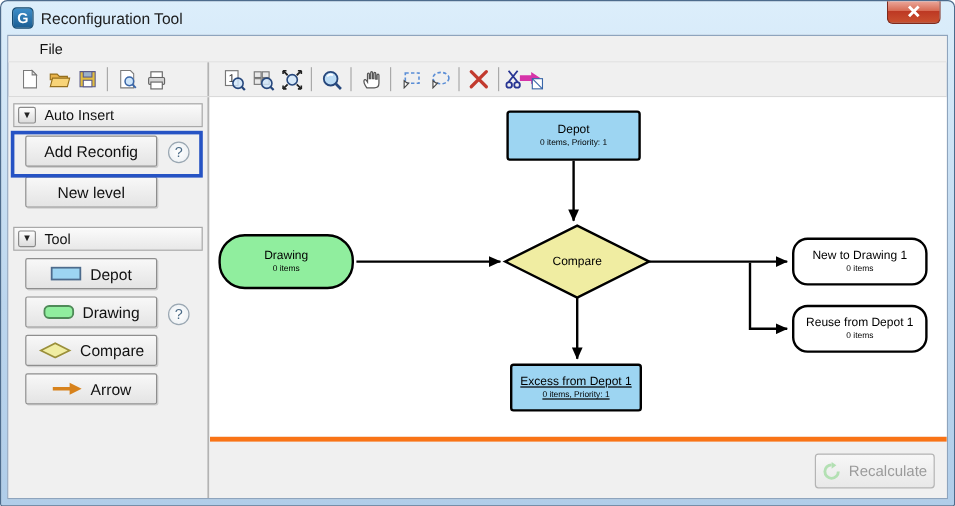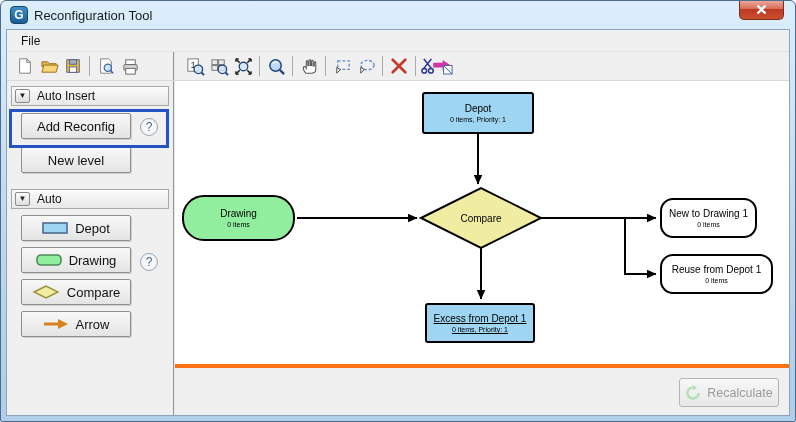--- a/index.html
+++ b/index.html
@@ -29,21 +29,21 @@
   .close-btn svg { margin-top:3px; }
 
   .client {
     width:100%; height:100%; background:#f0f0f0;
     border:1px solid #8fa0b8; border-color:#8ea4bd;
     display:flex; flex-direction:column; overflow:hidden;
   }
 
   
   .menubar { height:22px; background:#f0f0f0; border-bottom:1px solid #e3e3e3; display:flex; align-items:center; }
-  .menu-item { font-size:12px; padding:2px 14px; color:#111; }
+  .menu-item { font-size:12px; padding:2px 26px; color:#111; }
   .toolbar-row { height:29px; display:flex; align-items:stretch; border-bottom:1px solid #dadada; }
   .file-toolbar { width:168px; display:flex; align-items:center; padding-left:6px; border-right:2px groove #e8e8e8; }
   .canvas-toolbar { flex:1; display:flex; align-items:center; padding-left:8px; }
   .tb-btn { width:24px; height:24px; display:flex; align-items:center; justify-content:center; border:1px solid transparent; border-radius:2px; }
   .tb-sep { width:1px; height:20px; background:#a9a9a9; margin:0 4px; }
 
   
   .main { flex:1; display:flex; min-height:0; }
   .sidebar { width:168px; background:#f0f0f0; border-right:2px groove #e9e9e9; position:relative; padding:5px 0 0 0; }
   .right-col { flex:1; display:flex; flex-direction:column; min-width:0; }
@@ -232,21 +232,21 @@
           <span class="collapse-btn">▼</span>
           <span>Auto Insert</span>
         </div>
         <div class="hl-box"></div>
         <div class="side-btn" style="margin-top:7px">Add Reconfig</div>
         <div class="help-badge" style="left:133px; top:37px;">?</div>
         <div class="side-btn" style="margin-top:8px">New level</div>
 
         <div class="group-header" style="margin-top:16px">
           <span class="collapse-btn">▼</span>
-          <span>Auto</span>
+          <span>Tool</span>
         </div>
         <div class="side-btn">
           <svg class="shape-ico" width="26" height="12" viewBox="0 0 26 12">
             <rect x="1" y="1" width="24" height="10" fill="#9dd5f2" stroke="#4d6b8c" stroke-width="1.6"></rect>
           </svg>
           <span>Depot</span>
         </div>
         <div class="help-badge" style="left:133px; top:172px;">?</div>
         <div class="side-btn">
           <svg class="shape-ico" width="26" height="12" viewBox="0 0 26 12">
@@ -297,21 +297,21 @@
 
           <div class="node diamond-label" style="left:246px; top:107px; width:120px; height:60px;">
             <div class="lbl">Compare</div>
           </div>
 
           <div class="node rect-node" style="left:250px; top:222px; width:110px; height:40px; background:#9dd5f2;text-decoration:underline;">
             <div class="lbl">Excess from Depot 1</div>
             <div class="sub">0 items, Priority: 1</div>
           </div>
 
-          <div class="node round-node" style="left:485px; top:117px; width:97px; height:40px;">
+          <div class="node round-node" style="left:485px; top:117px; width:113px; height:40px;">
             <div class="lbl">New to Drawing 1</div>
             <div class="sub">0 items</div>
           </div>
 
           <div class="node round-node" style="left:485px; top:173px; width:113px; height:40px;">
             <div class="lbl">Reuse from Depot 1</div>
             <div class="sub">0 items</div>
           </div>
         </div>
 

